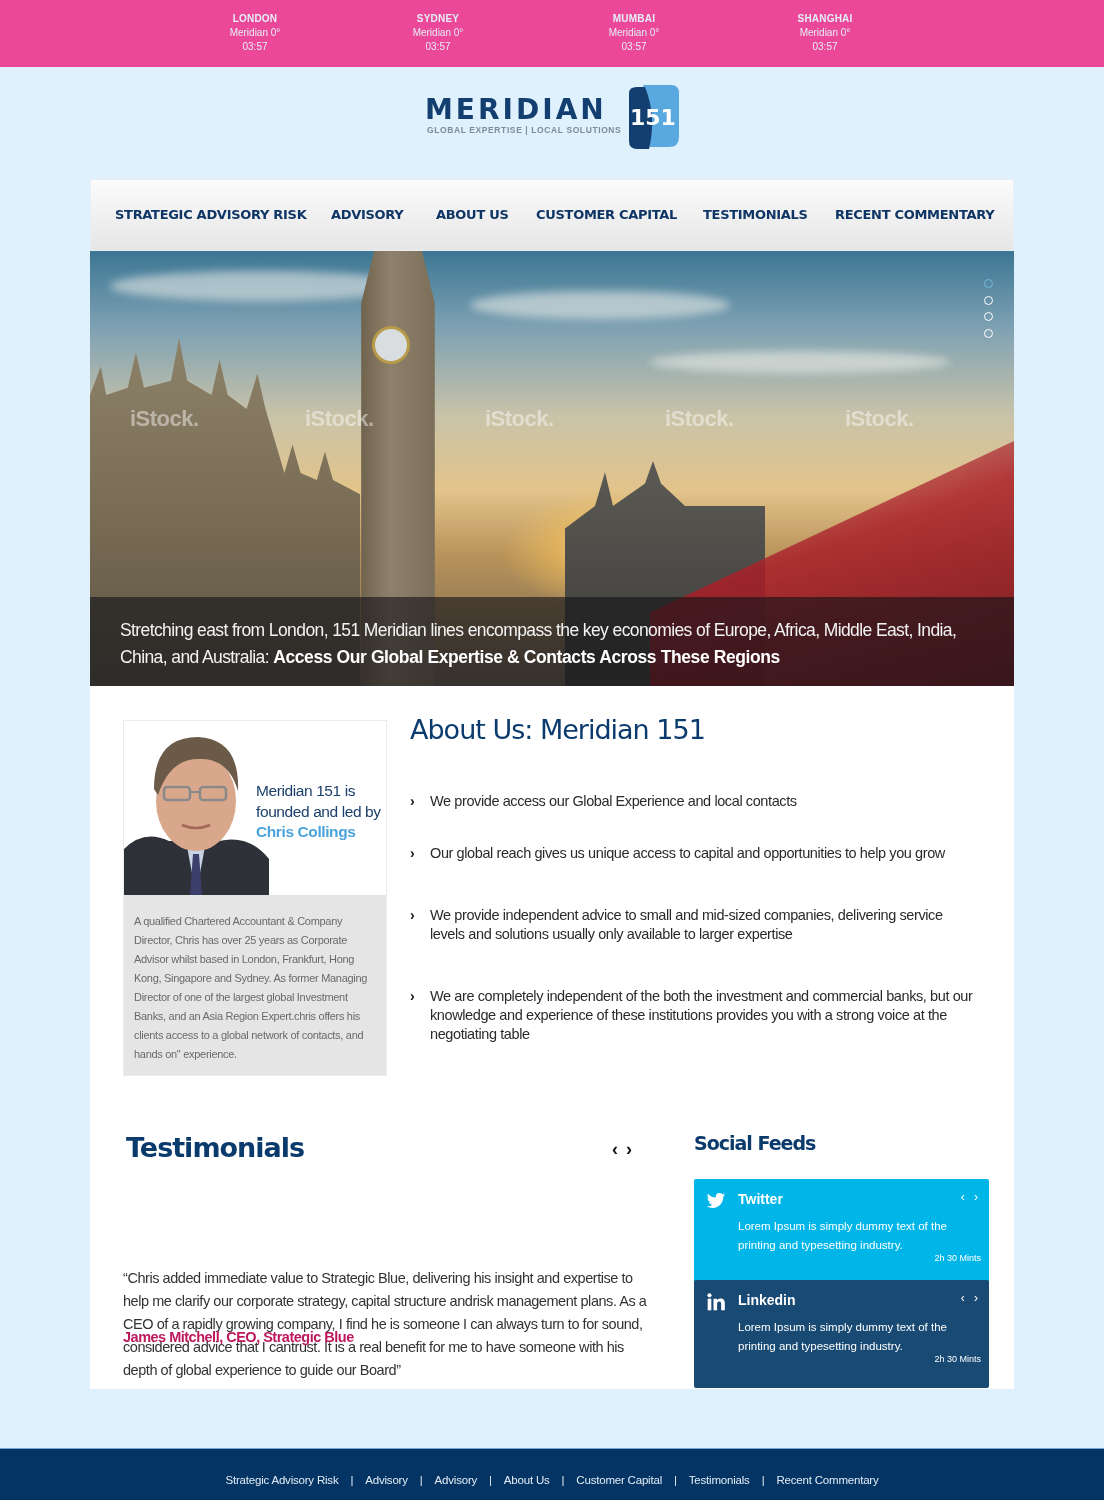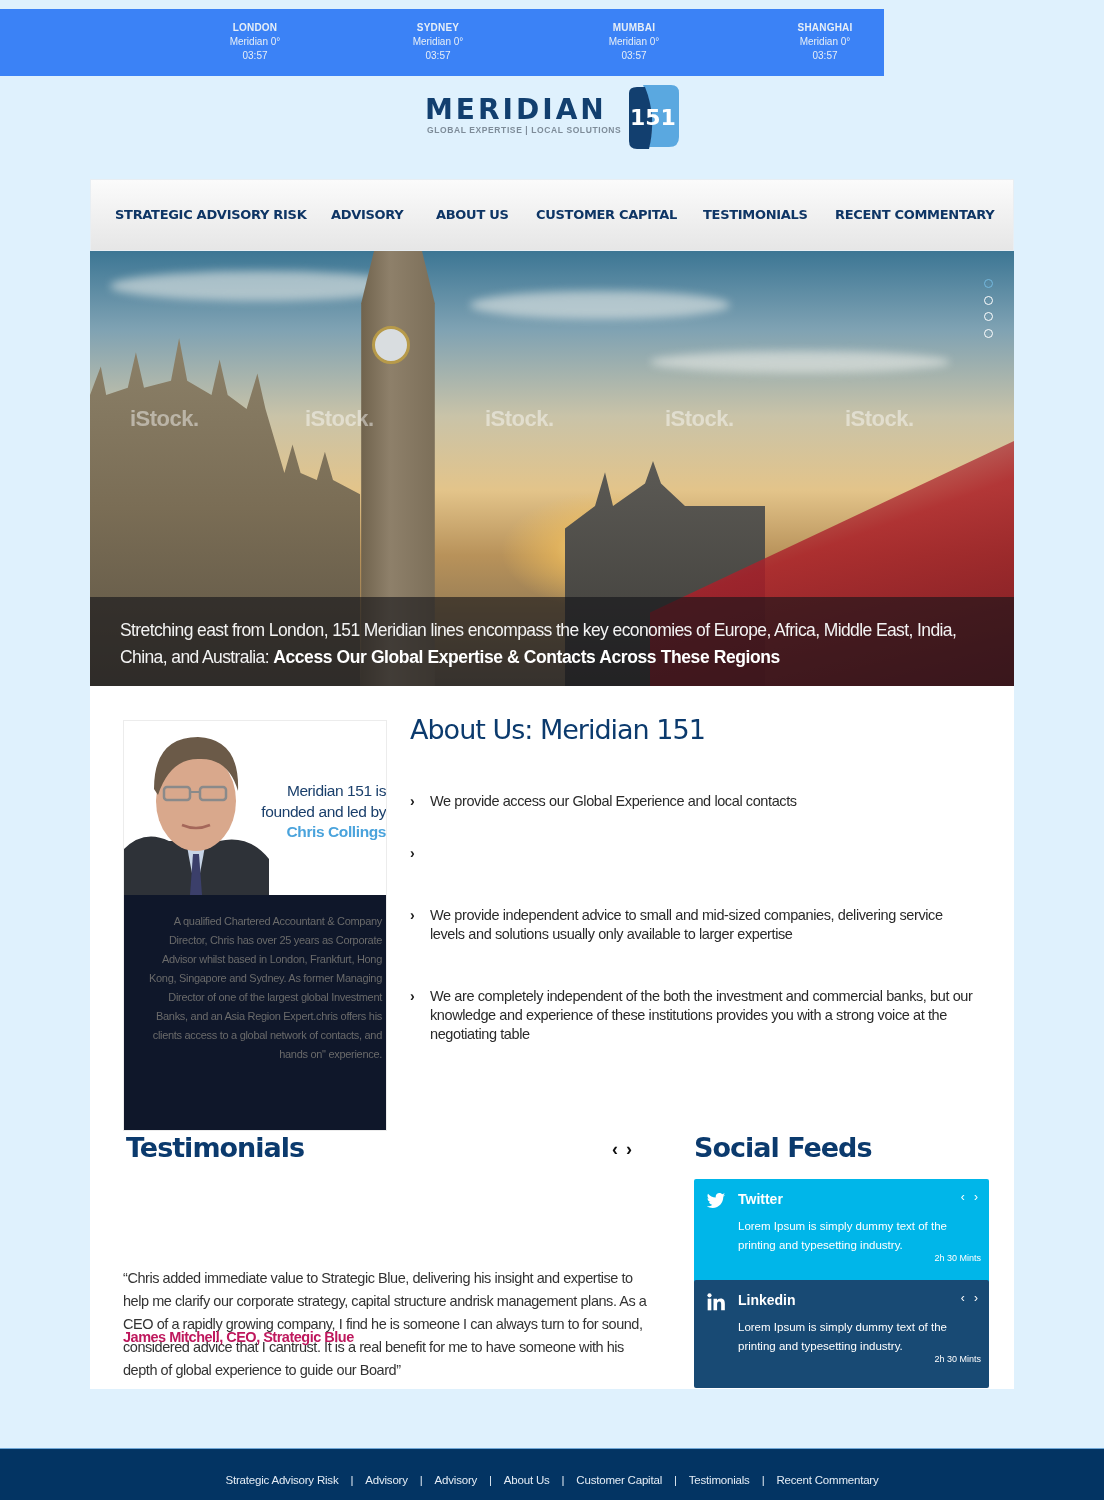--- a/index.html
+++ b/index.html
@@ -8,23 +8,22 @@
     background: #dff1fd;
     font-family: "Liberation Sans", "DejaVu Sans", sans-serif;
     color: #333;
     position: relative;
     height: 1500px;
     overflow: hidden;
   }
 
   
   .timebar {
-    position: absolute; left: 0; top: 0; width: 884px; height: 67px;
-    background: #3b82f6;
-    margin-top: 9px;
+    position: absolute; left: 0; top: 0; width: 1104px; height: 67px;
+    background: #ec4899;
   }
   .city {
     position: absolute; top: 12px; width: 120px; text-align: center;
     color: #e6eef7; font-size: 10px; line-height: 14px;
   }
   .city .name { font-weight: bold; font-size: 10px; letter-spacing: 0.2px; }
 
   
   .logo { position: absolute; left: 425px; top: 83px; width: 260px; height: 70px; }
   .logo .word {
@@ -111,22 +110,22 @@
   .hero .caption {
     position: absolute; left: 0; top: 346px; width: 924px; height: 89px;
     background: rgba(20,20,25,0.62);
     padding: 20px 30px 0 30px;
     color: #f3f3f3; font-size: 17.5px; line-height: 27px; letter-spacing: -0.6px;
   }
   .hero .caption b { color: #fff; font-weight: bold; letter-spacing: -0.4px; }
 
   
   .profile {
-    position: absolute; left: 33px; top: 541px; width: 264px; height: 411px;
-    background: #0f172a; border: 1px solid #ececec; text-align: right;
+    position: absolute; left: 33px; top: 541px; width: 264px; height: 356px;
+    background: #e5e5e5; border: 1px solid #ececec;
   }
   .profile .photo-area {
     position: absolute; left: 0; top: 0; width: 262px; height: 174px; background: #ffffff;
     overflow: hidden;
   }
   .profile .portrait { position: absolute; left: 0; top: 8px; width: 145px; height: 166px; }
   .profile .founded {
     position: absolute; left: 132px; top: 60px; width: 130px;
     color: #1a3f6b; font-size: 15.5px; line-height: 20.5px; letter-spacing: -0.4px;
   }
@@ -169,21 +168,21 @@
   }
   .testi-author {
     position: absolute; left: 33px; top: 1150px;
     color: #be185d; font-weight: bold; font-size: 14.5px; letter-spacing: -0.5px;
   }
 
   
   .social-title {
     position: absolute; left: 604px; top: 953px;
     font-family: "DejaVu Sans", sans-serif; font-weight: bold;
-    font-size: 27px; color: #0b3a6d; letter-spacing: -1px;
+    font-size: 19px; color: #0b3a6d; letter-spacing: -1px;
   }
   .feed {
     position: absolute; left: 604px; width: 295px; height: 108px;
     color: #ffffff; border-radius: 2px;
   }
   .feed.twitter { top: 1000px; background: #00b6e9; }
   .feed.linkedin { top: 1101px; background: #184a74; }
   .feed .ficon { position: absolute; left: 12px; top: 12px; width: 20px; height: 20px; }
   .feed .fname { position: absolute; left: 44px; top: 12px; font-weight: bold; font-size: 14px; }
   .feed .farrows { position: absolute; right: 8px; top: 11px; font-size: 12px; letter-spacing: 3px; cursor: pointer; }
@@ -305,20 +304,21 @@
   </div>
 
   <h2 class="about-title">About Us: Meridian 151</h2>
   <div class="bullets">
     <div class="bullet" style="top:0">
       <span class="chev">›</span>
       <span>We provide access our Global Experience and local contacts</span>
     </div>
     <div class="bullet" style="top:52px">
       <span class="chev">›</span>
+      <span>Our global reach gives us unique access to capital and opportunities to help you grow</span>
     </div>
     <div class="bullet" style="top:114px">
       <span class="chev">›</span>
       <span>We provide independent advice to small and mid-sized companies, delivering service levels and solutions usually only available to larger expertise</span>
     </div>
     <div class="bullet" style="top:195px">
       <span class="chev">›</span>
       <span>We are completely independent of the both the investment and commercial banks, but our knowledge and experience of these institutions provides you with a strong voice at the negotiating table</span>
     </div>
   </div>

